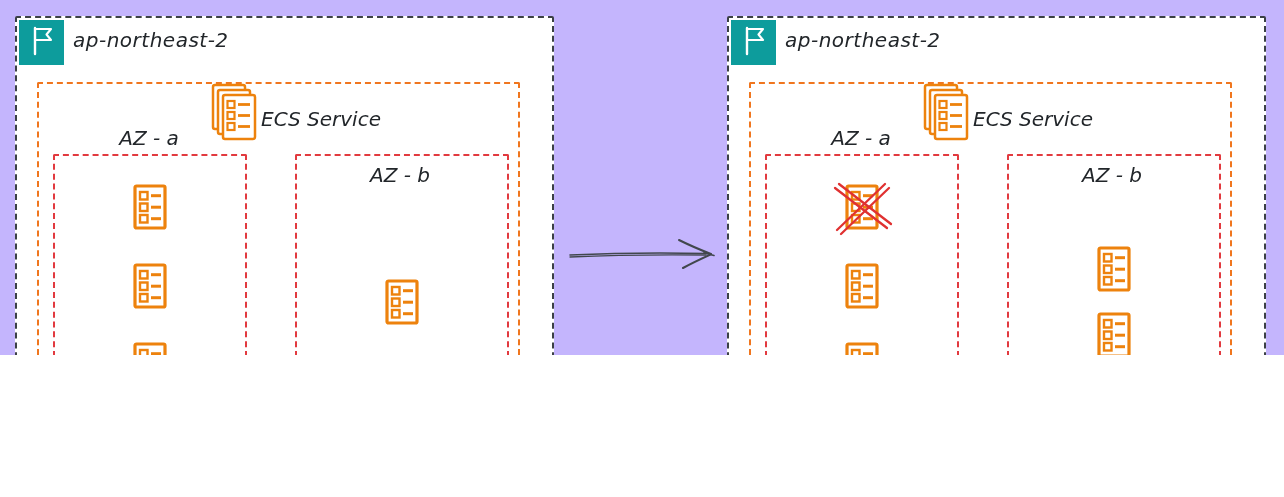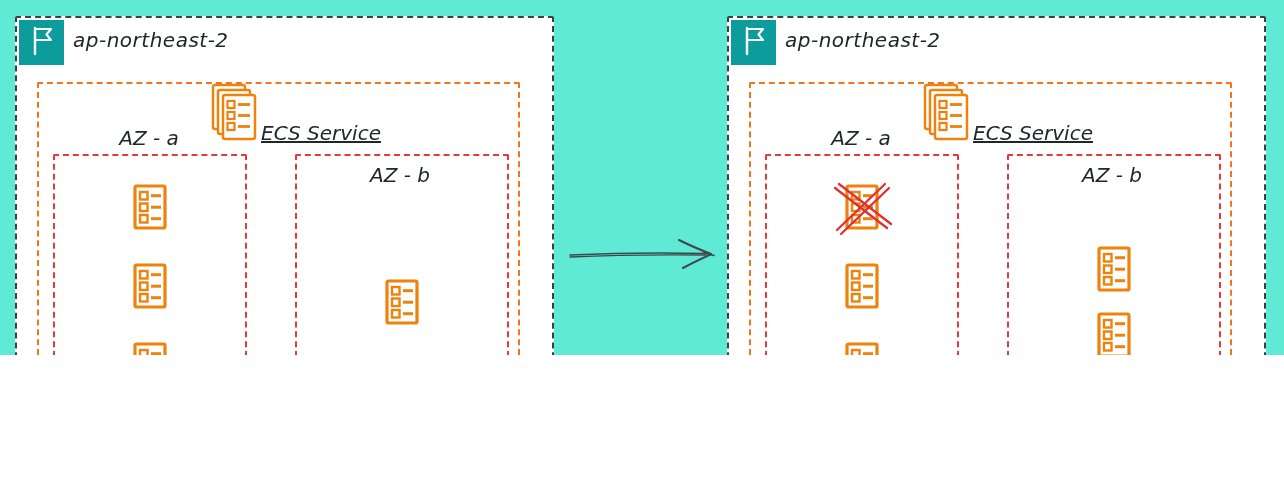--- a/index.html
+++ b/index.html
@@ -1,36 +1,36 @@
 <!DOCTYPE html>
 <html><head>
 <meta charset="utf-8">
 <style>
   html,body { margin:0; padding:0; background:#ffffff; }
   body { width:1284px; height:497px; font-family:"DejaVu Sans", sans-serif; color:#22262a; }
-  .stage { position:relative; width:1284px; height:355px; overflow:hidden; background:#5eead4; }
+  .stage { position:relative; width:1284px; height:355px; overflow:hidden; background:#c4b5fd; }
 
   
   .panel { position:absolute; top:16px; width:535px; height:457px;
            border:2.5px dashed #3b4045; border-radius:2px; background:#ffffff; }
   .panel.before { left:15px; }
   .panel.after  { left:727px; }
 
   
   .flag-badge { position:absolute; left:2px; top:2px; width:45px; height:45px;
                 background:#0d9c9c; display:flex; align-items:center; justify-content:center; }
 
   .region-label { position:absolute; left:56px; top:10px; font-size:20px;
                   font-style:italic; letter-spacing:.5px; white-space:nowrap; }
 
   
   .ecs-box { position:absolute; left:20px; top:64px; width:479px; height:368px;
              border:2px dashed #f0761e; border-radius:2px; }
 
-  .ecs-header { position:absolute; left:172px; top:-1px; display:flex; align-items:flex-end;text-decoration:underline; }
+  .ecs-header { position:absolute; left:172px; top:-1px; display:flex; align-items:center; }
   .ecs-label { margin-top:9px; margin-left:4px; font-size:20px; font-style:italic; white-space:nowrap; }
 
   .az-label { position:absolute; top:42px; font-size:20px; font-style:italic; text-align:center; }
   .az-label.a { left:14px;  width:192px; }
   .az-label.b { left:256px; width:210px;margin-top:37px; }
 
   
   .az-box { position:absolute; top:70px; height:268px; border:2px dashed #e23a3f; border-radius:2px; }
   .az-box.a { left:14px;  width:190px; }
   .az-box.b { left:256px; width:210px; }

